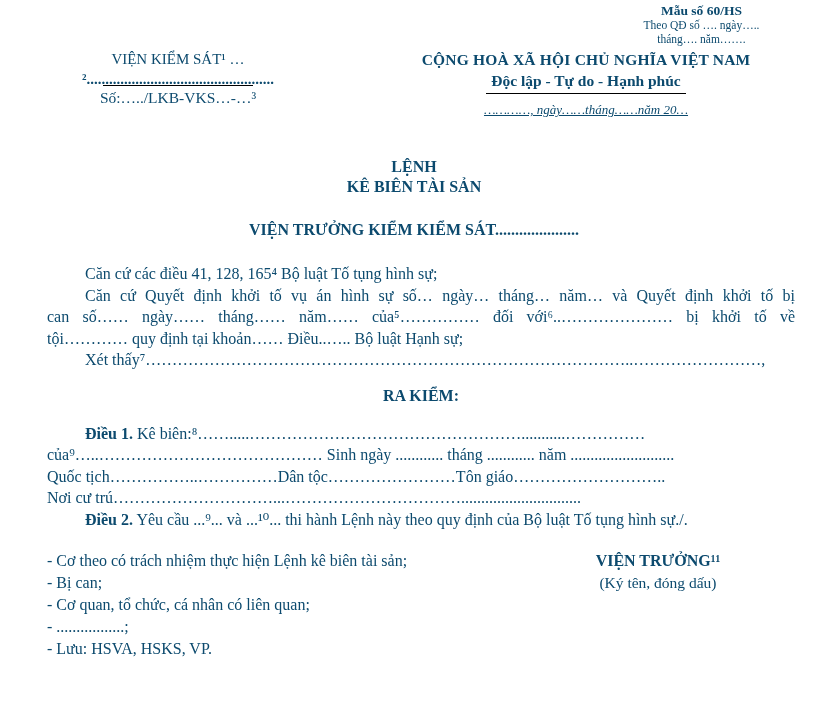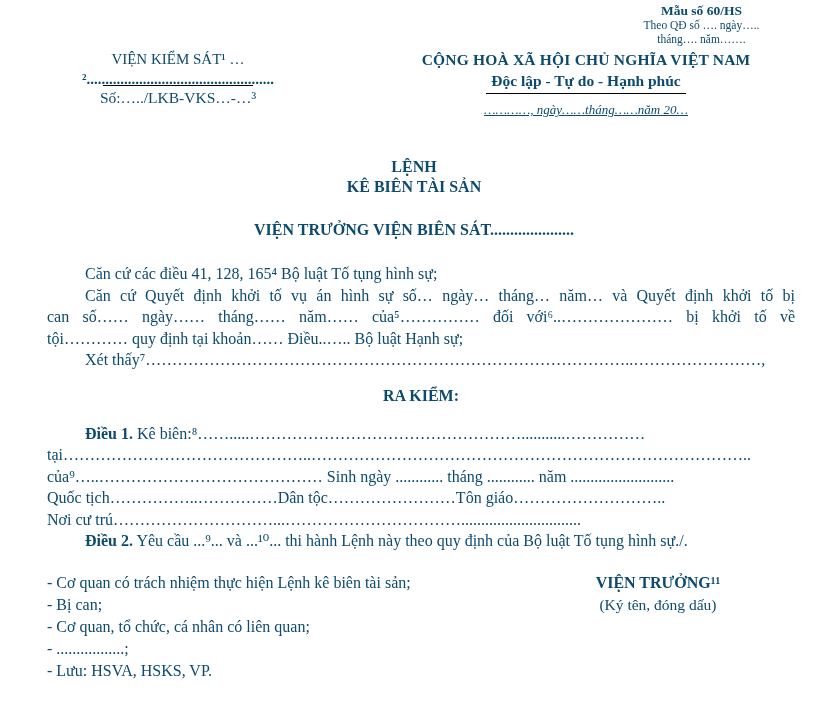--- a/index.html
+++ b/index.html
@@ -80,43 +80,42 @@
         <span class="motto ln">Độc lập - Tự do - Hạnh phúc</span>
       </div>
       <div class="date-line ln">…………, ngày……tháng……năm 20…</div>
     </div>
   </div>
 
   <div class="title-block">
     <div class="ln">LỆNH</div>
     <div class="ln">KÊ BIÊN TÀI SẢN</div>
   </div>
-  <div class="issuer ln">VIỆN TRƯỞNG VIỆN BIÊN SÁT.....................</div>
+  <div class="issuer ln">VIỆN TRƯỞNG KIỂM KIỂM SÁT.....................</div>
 
   <div class="doc-body">
     <div class="first indent ln">Căn cứ các điều 41, 128, 165⁴ Bộ luật Tố tụng hình sự;</div>
     <div class="indent stretch">Căn cứ Quyết định khởi tố vụ án hình sự số… ngày… tháng… năm… và Quyết định khởi tố bị</div>
     <div class="stretch">can số…… ngày…… tháng…… năm…… của⁵…………… đối với⁶..………………… bị khởi tố về</div>
     <div class="ln">tội………… quy định tại khoản…… Điều..….. Bộ luật Hạnh sự;</div>
     <div class="indent clip">Xét thấy⁷………………………………………………………………………………..……………………,</div>
 
     <div class="ra-lenh ln">RA KIỂM:</div>
 
     <div class="art1 indent clip"><span class="b">Điều 1.</span><span> Kê biên:⁸…….....……………………………………………...........……………</span></div>
-    <div class="clip">tại………………………………………..………………………………………………………………………..</div>
     <div class="clip">của⁹…..…………………………………… Sinh ngày ............ tháng ............ năm ..........................</div>
     <div class="clip">Quốc tịch……………..……………Dân tộc……………………Tôn giáo………………………..</div>
     <div class="clip">Nơi cư trú…………………………...……………………………..............................</div>
 
     <div class="indent clip"><span class="b">Điều 2.</span><span> Yêu cầu ...⁹... và ...¹⁰... thi hành Lệnh này theo quy định của Bộ luật Tố tụng hình sự./.</span></div>
   </div>
 
   <div class="footer">
     <div class="recipients">
-      <div class="ln">- Cơ quan có trách nhiệm thực hiện Lệnh kê biên tài sản;</div>
+      <div class="ln">- Cơ theo có trách nhiệm thực hiện Lệnh kê biên tài sản;</div>
       <div class="ln">- Bị can;</div>
       <div class="ln">- Cơ quan, tổ chức, cá nhân có liên quan;</div>
       <div class="ln">- .................;</div>
       <div class="ln">- Lưu: HSVA, HSKS, VP.</div>
     </div>
     <div class="signature">
       <div class="signer-title ln">VIỆN TRƯỞNG¹¹</div>
       <div class="signer-note ln">(Ký tên, đóng dấu)</div>
     </div>
   </div>

